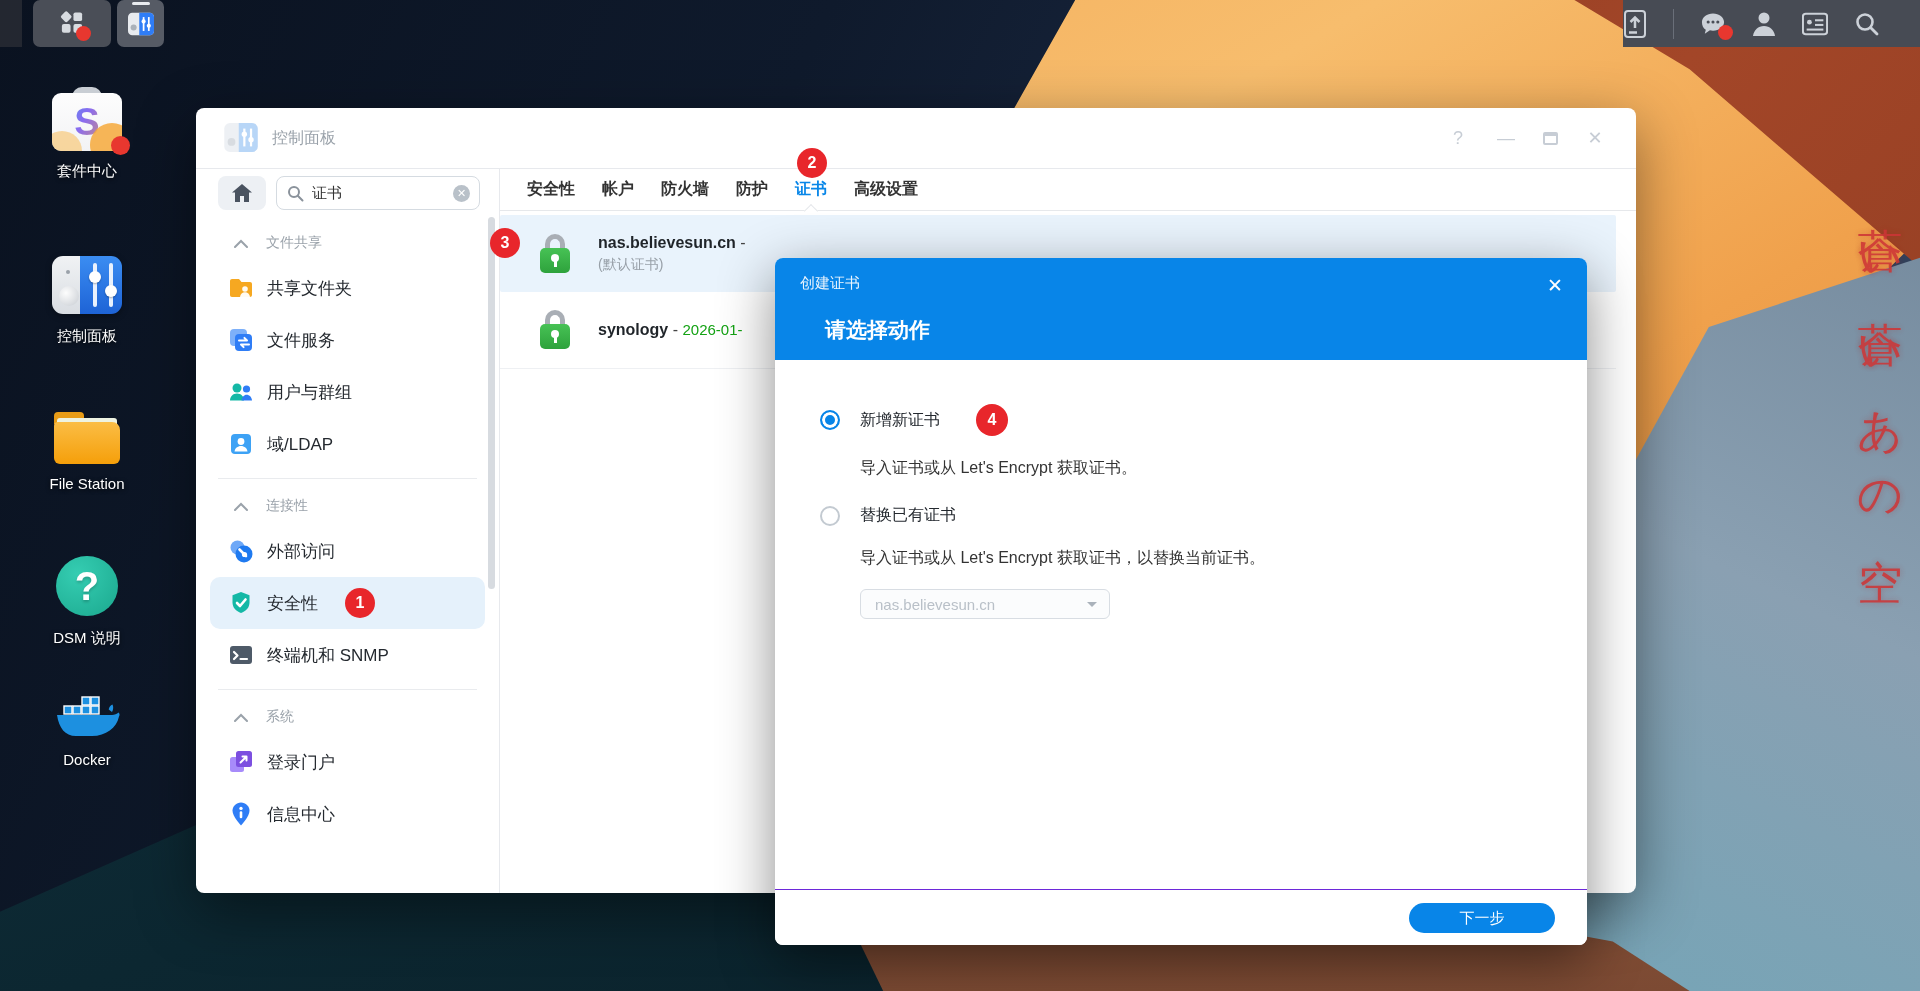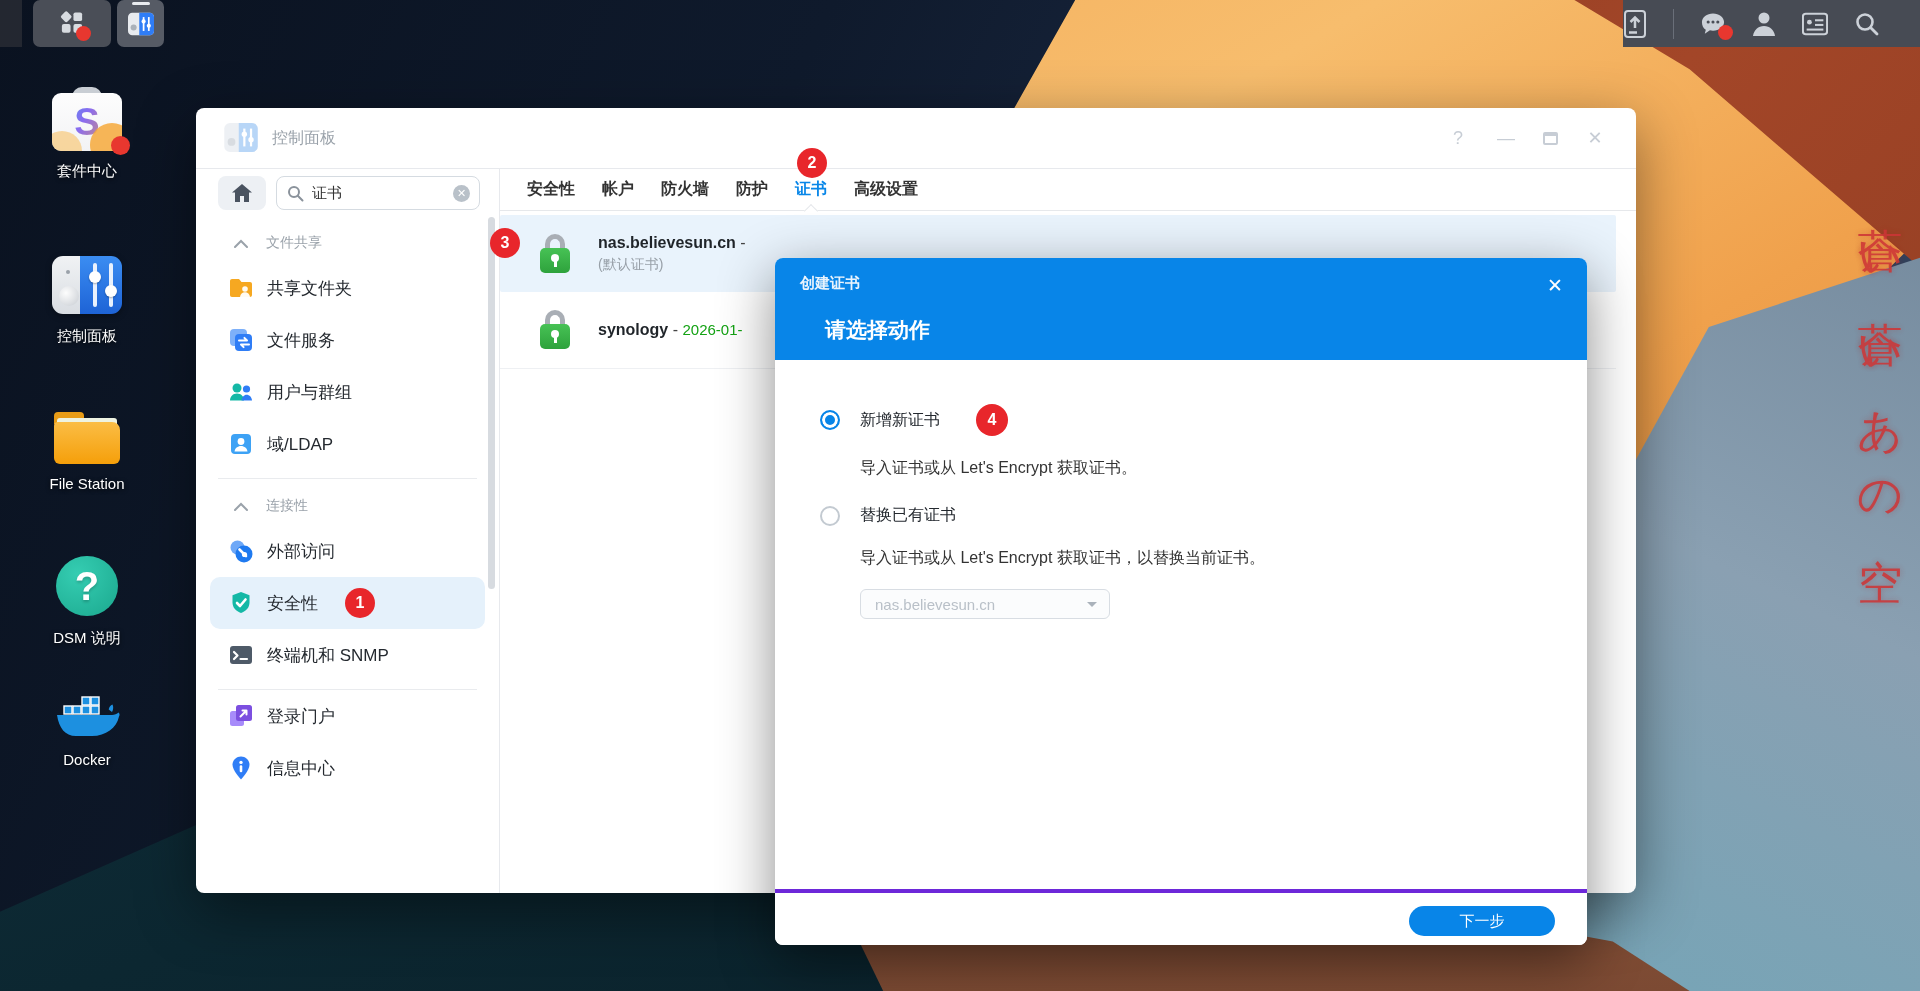--- a/index.html
+++ b/index.html
@@ -116,34 +116,34 @@
   
   .num-badge { width:30px; height:30px; border-radius:50%; background:#e8262b; color:#fff; font-size:16px; font-weight:bold; display:flex; align-items:center; justify-content:center; flex:none; }
   .badge1 { margin-left:14px; }
   .badge2 { position:absolute; left:297px; top:-21px; z-index:3; }
   .badge3 { position:absolute; left:294px; top:120px; z-index:12; }
   .badge4 { width:32px; height:32px; margin-left:16px; }
 
   
   .dialog { position:absolute; left:775px; top:258px; width:812px; height:687px; background:#fff; border-radius:8px; box-shadow:0 16px 55px rgba(0,0,0,.45); z-index:30; overflow:hidden; }
   .dlg-header { position:relative; height:102px; background:#0885e8; color:#fff; }
-  .dlg-title-sm { position:absolute; left:25px; top:16px; font-size:15px; font-weight:bold; color:#eaf4fd; }
+  .dlg-title-sm { position:absolute; left:25px; top:16px; font-size:15px; font-weight:normal; color:#eaf4fd; }
   .dlg-close { position:absolute; right:24px; top:16px; font-size:19px; font-weight:bold; color:#fff; cursor:pointer; }
   .dlg-subtitle { position:absolute; left:50px; top:58px; font-size:21px; font-weight:bold; }
   .dlg-body { position:relative; }
   .opt { display:flex; align-items:center; gap:20px; margin-left:45px; }
   .opt1 { margin-top:44px; }
   .opt2 { margin-top:26px;text-align:right; }
   .radio { width:20px; height:20px; border-radius:50%; border:2px solid #c3cad1; background:#fff; flex:none; }
   .radio.on { border-color:#0885e8; background:#0885e8; box-shadow:inset 0 0 0 3px #fff; }
   .opt-label { font-size:16px; color:#24292f; }
   .opt-desc { margin:22px 0 0 85px; font-size:16px; color:#333; }
   .dselect { position:relative; margin:20px 0 0 85px; width:250px; height:30px; border:1px solid #d8dde3; border-radius:6px; background:#fbfcfd; display:flex; align-items:center; padding-left:14px; font-size:15px; color:#b9c0c8; }
   .dselect .caret { position:absolute; right:12px; width:0; height:0; border-left:5px solid transparent; border-right:5px solid transparent; border-top:5px solid #aab2bb; }
-  .dlg-footer { position:absolute; left:0; right:0; bottom:0; height:56px; border-top:4px solid #6d28d9; background:#fff; }
+  .dlg-footer { position:absolute; left:0; right:0; bottom:0; height:56px; border-top:1px solid #6d28d9; background:#fff; }
   .next-btn { position:absolute; right:32px; top:13px; width:146px; height:30px; border:none; border-radius:15px; background:#0885e8; color:#fff; font-size:15px; font-family:inherit; cursor:pointer; }
 </style>
 </head>
 <body>
 
 <div class="desktop">
 
   <div class="wall w-navy"></div>
   <div class="wall w-orange"></div>
   <div class="wall w-maroon"></div>
@@ -397,20 +397,26 @@
       <div class="sb-row">
         <svg class="sbicon" viewBox="0 0 26 26">
           <rect x="2" y="4" width="22" height="18" rx="3" fill="#4e5a68"></rect>
           <path d="M6 10l3.5 3.5L6 17" stroke="#fff" stroke-width="2.2" fill="none" stroke-linecap="round" stroke-linejoin="round"></path>
           <line x1="12.5" y1="17" x2="19" y2="17" stroke="#fff" stroke-width="2.2" stroke-linecap="round"></line>
         </svg>
         <span>终端机和 SNMP</span>
       </div>
       <div class="sb-div"></div>
 
+      <div class="sb-sec">
+        <svg width="14" height="9" viewBox="0 0 14 9">
+            <path d="M1 8l6-6 6 6" stroke="#9aa2aa" stroke-width="2" fill="none" stroke-linecap="round"></path>
+          </svg>
+        <span>系统</span>
+      </div>
       <div class="sb-row">
         <svg class="sbicon" viewBox="0 0 26 26">
           <rect x="2" y="8" width="14" height="15" rx="2.5" fill="#a78bfa"></rect>
           <rect x="8" y="2" width="16" height="16" rx="2.5" fill="#7c4fe0"></rect>
           <path d="M12.5 13.5l6-6M14.5 7.5h4v4" stroke="#fff" stroke-width="2" fill="none" stroke-linecap="round" stroke-linejoin="round"></path>
         </svg>
         <span>登录门户</span>
       </div>
       <div class="sb-row">
         <svg class="sbicon" viewBox="0 0 26 26">

